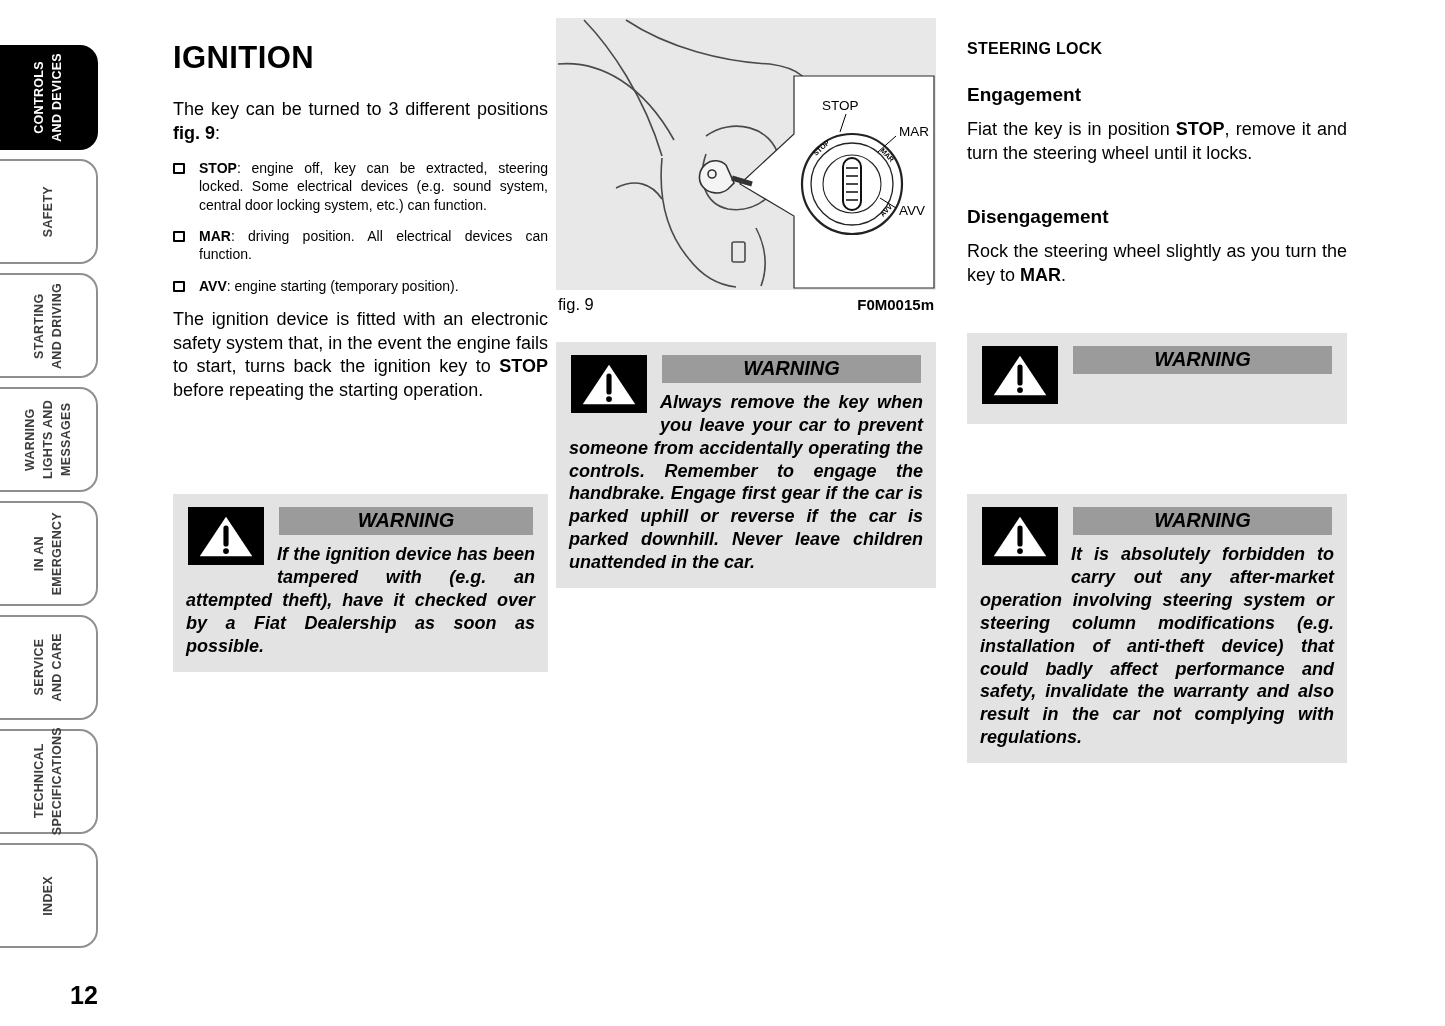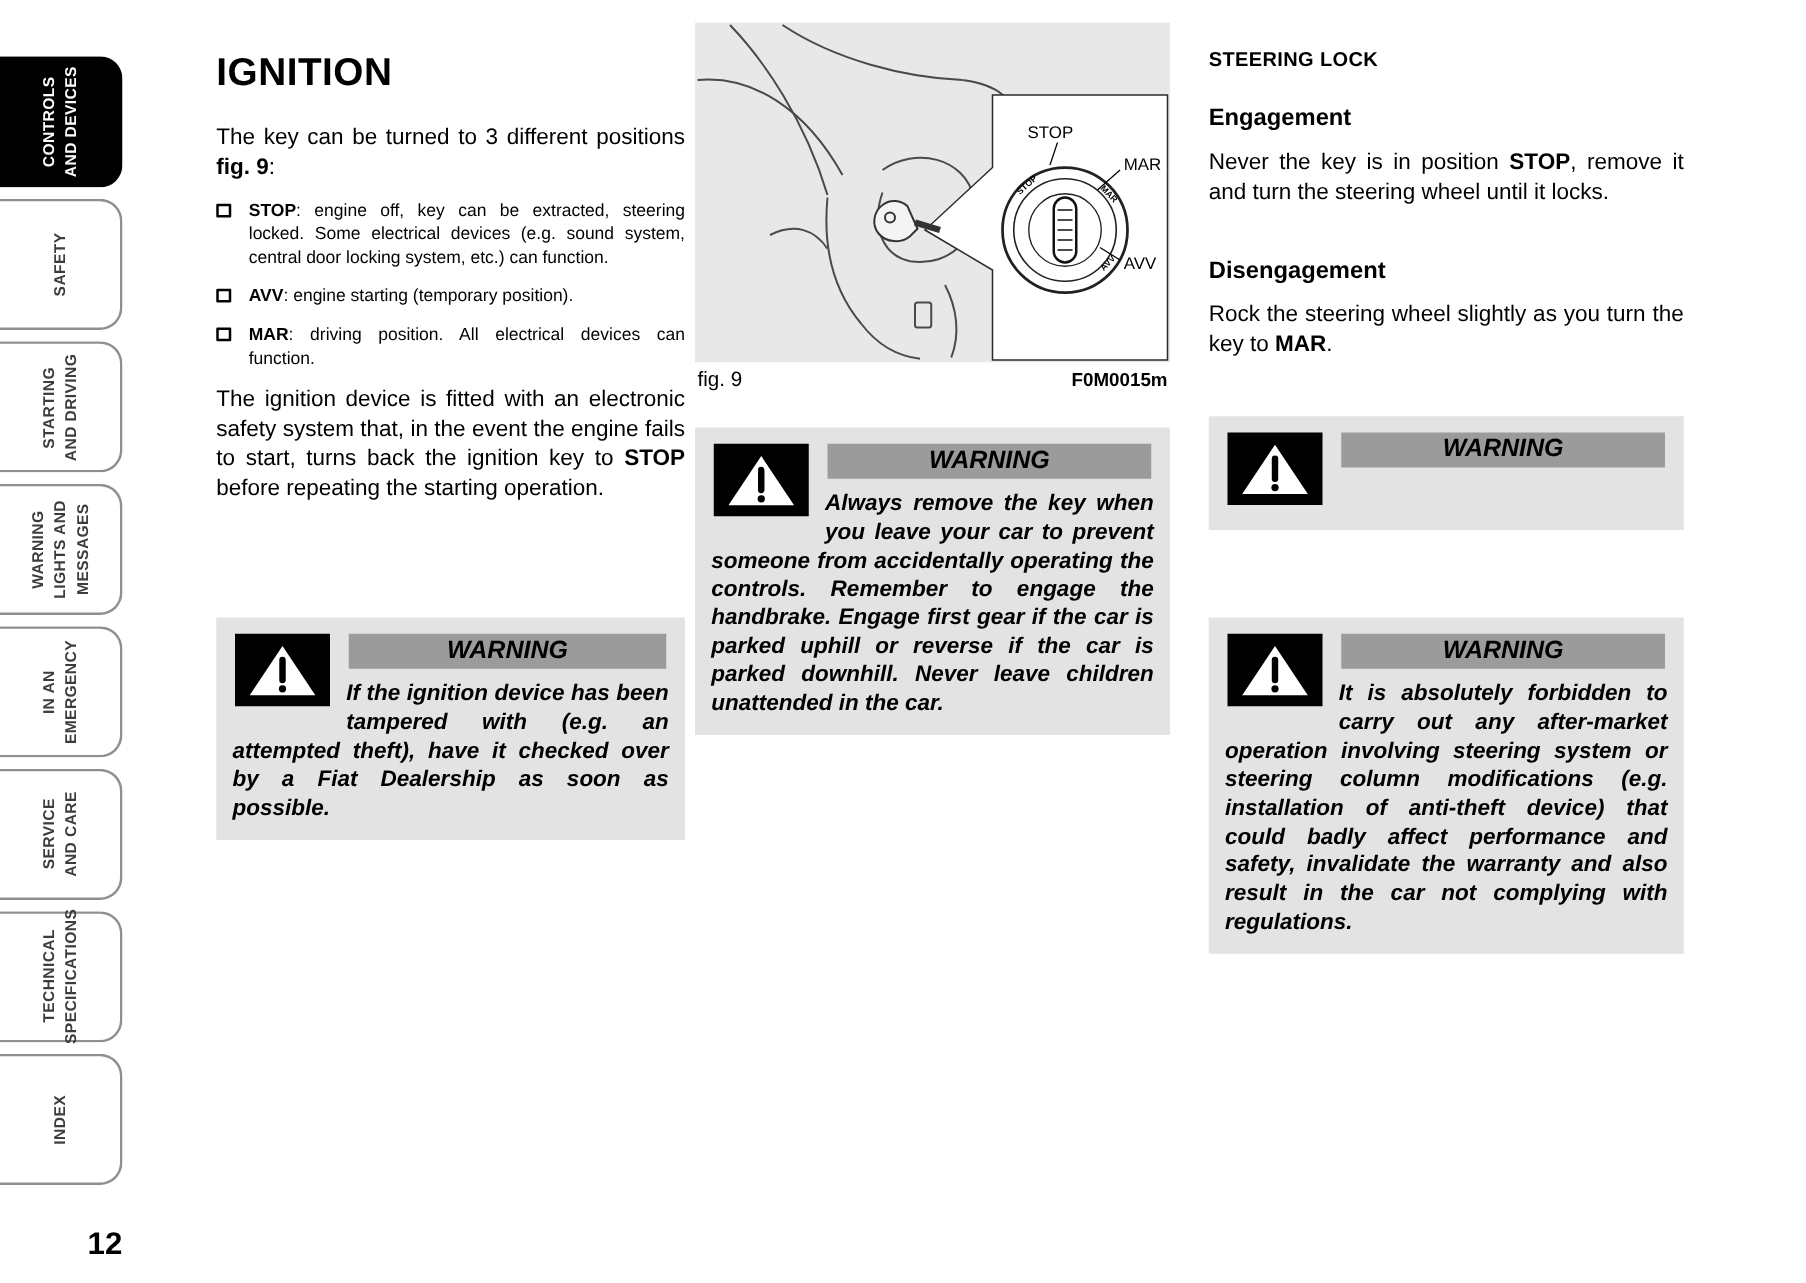--- a/index.html
+++ b/index.html
@@ -136,25 +136,25 @@
   <h1 class="main-title">IGNITION</h1>
 
   <p class="body-text"><span>The key can be turned to 3 different positions </span><b>fig. 9</b><span>:</span></p>
 
   <div class="bullet-item">
     <span class="bullet-square"></span>
     <b>STOP</b><span>: engine off, key can be extracted, steering locked. Some electrical devices (e.g. sound system, central door locking system, etc.) can function.</span>
   </div>
   <div class="bullet-item">
     <span class="bullet-square"></span>
-    <b>AVV</b><span>: engine starting (temporary position).</span>
+    <b>MAR</b><span>: driving position. All electrical devices can function.</span>
   </div>
   <div class="bullet-item">
     <span class="bullet-square"></span>
-    <b>MAR</b><span>: driving position. All electrical devices can function.</span>
+    <b>AVV</b><span>: engine starting (temporary position).</span>
   </div>
 
   <p class="body-text"><span>The ignition device is fitted with an electronic safety system that, in the event the engine fails to start, turns back the ignition key to </span><b>STOP</b><span> before repeating the starting operation.</span></p>
 
   <div class="warning-box mt-warn-left">
     <div class="warn-icon">
       <svg viewBox="0 0 64 50" width="60" height="47">
         <path d="M32 4 L60 46 L4 46 Z" fill="#fff"></path>
         <path d="M32 16 L32 33" stroke="#000" stroke-width="5.5" stroke-linecap="round"></path>
         <circle cx="32" cy="40.5" r="3.1" fill="#000"></circle>
@@ -218,21 +218,21 @@
     </div>
     <div class="warn-header">WARNING</div>
     <p class="warn-text">Always remove the key when you leave your car to prevent someone from accidentally operating the controls. Remember to engage the handbrake. Engage first gear if the car is parked uphill or reverse if the car is parked downhill. Never leave children unattended in the car.</p>
   </div>
 </section>
 
 <section class="col col3">
   <h2 class="section-title">STEERING LOCK</h2>
 
   <h3 class="sub-title">Engagement</h3>
-  <p class="body-text"><span>Never the key is in position </span><b>STOP</b><span>, remove it and turn the steering wheel until it locks.</span></p>
+  <p class="body-text"><span>Fiat the key is in position </span><b>STOP</b><span>, remove it and turn the steering wheel until it locks.</span></p>
 
   <h3 class="sub-title" style="margin-top:41px">Disengagement</h3>
   <p class="body-text"><span>Rock the steering wheel slightly as you turn the key to </span><b>MAR</b><span>.</span></p>
 
   <div class="warning-box mt-warn-right1">
     <div class="warn-icon">
       <svg viewBox="0 0 64 50" width="60" height="47">
         <path d="M32 4 L60 46 L4 46 Z" fill="#fff"></path>
         <path d="M32 16 L32 33" stroke="#000" stroke-width="5.5" stroke-linecap="round"></path>
         <circle cx="32" cy="40.5" r="3.1" fill="#000"></circle>

